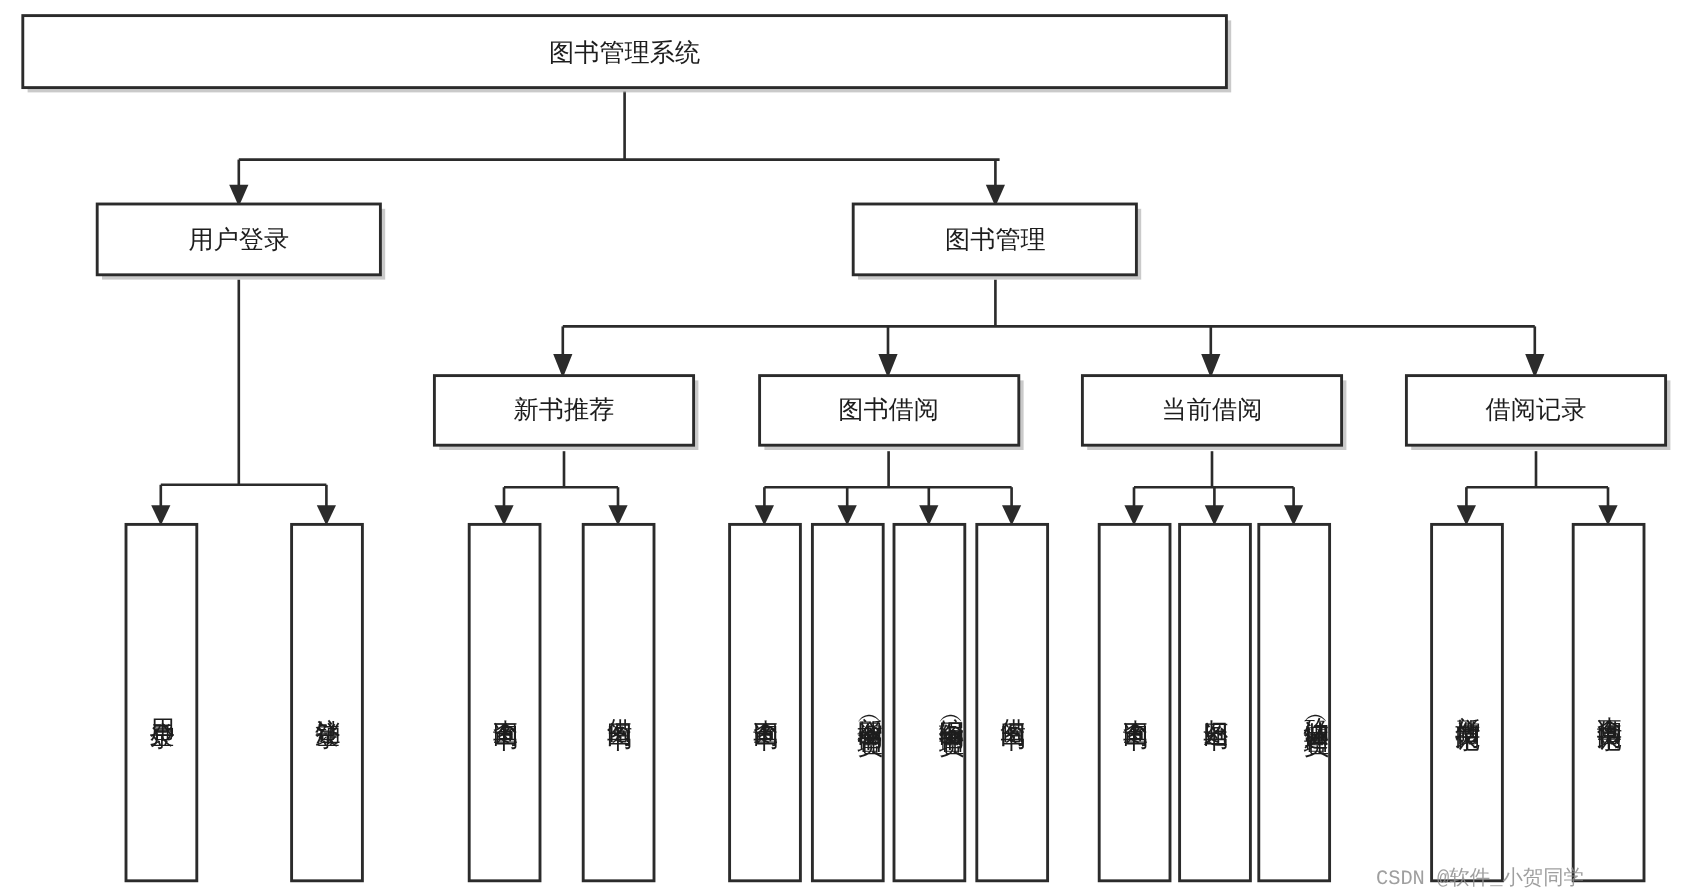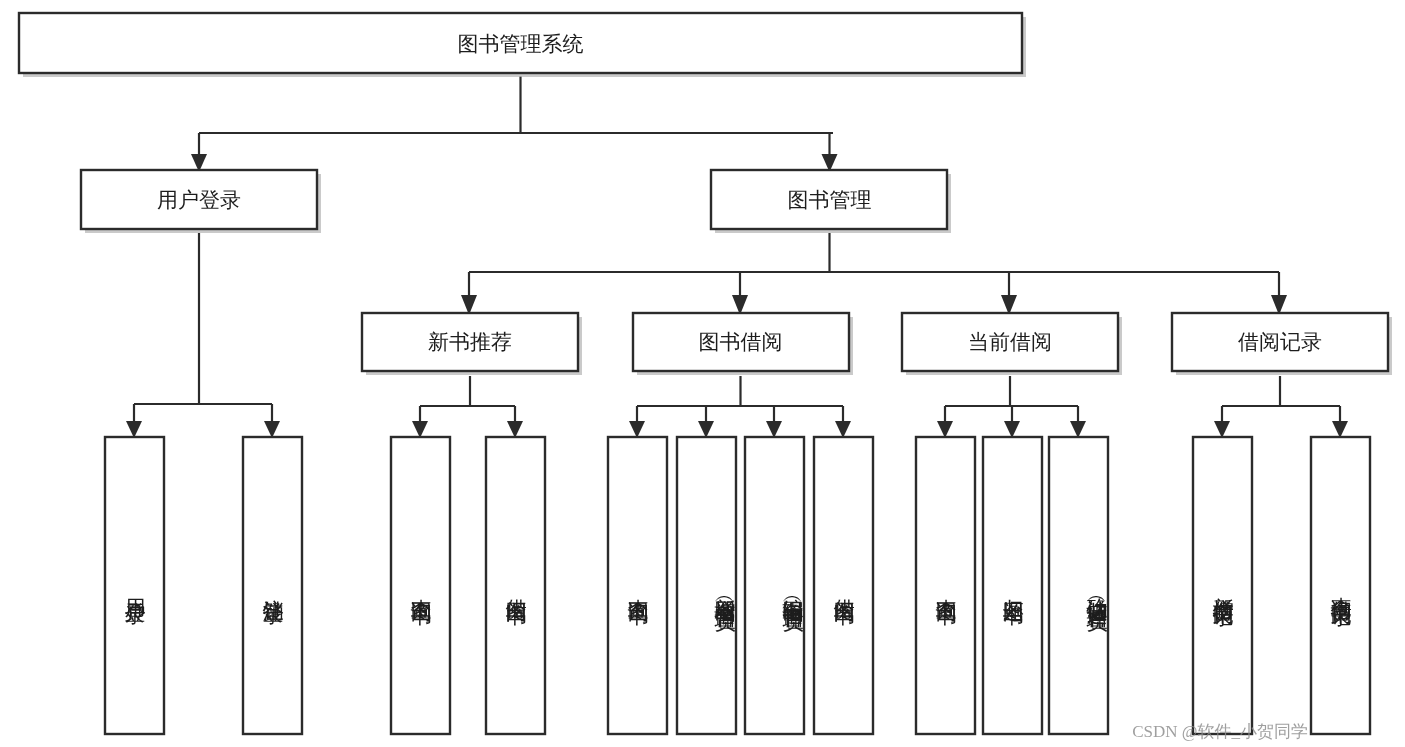--- a/index.html
+++ b/index.html
@@ -62,23 +62,23 @@
     color: #1d1d1d;
     letter-spacing: 2px;
     white-space: nowrap;
     display: flex;
     align-items: center;
     justify-content: center;
     pointer-events: none;
   }
   .watermark {
     position: absolute;
-    right: 16px;
+    right: 4px;
     bottom: 4px;
-    font-family: Liberation Serif, serif;
+    font-family: Liberation Mono, monospace;
     font-size: 17px;
     color: #8f8f8f;
     opacity: 0.85;
     white-space: nowrap;
   }
 </style>
 </head>
 <body>
 
 <div id="diagram-root">

